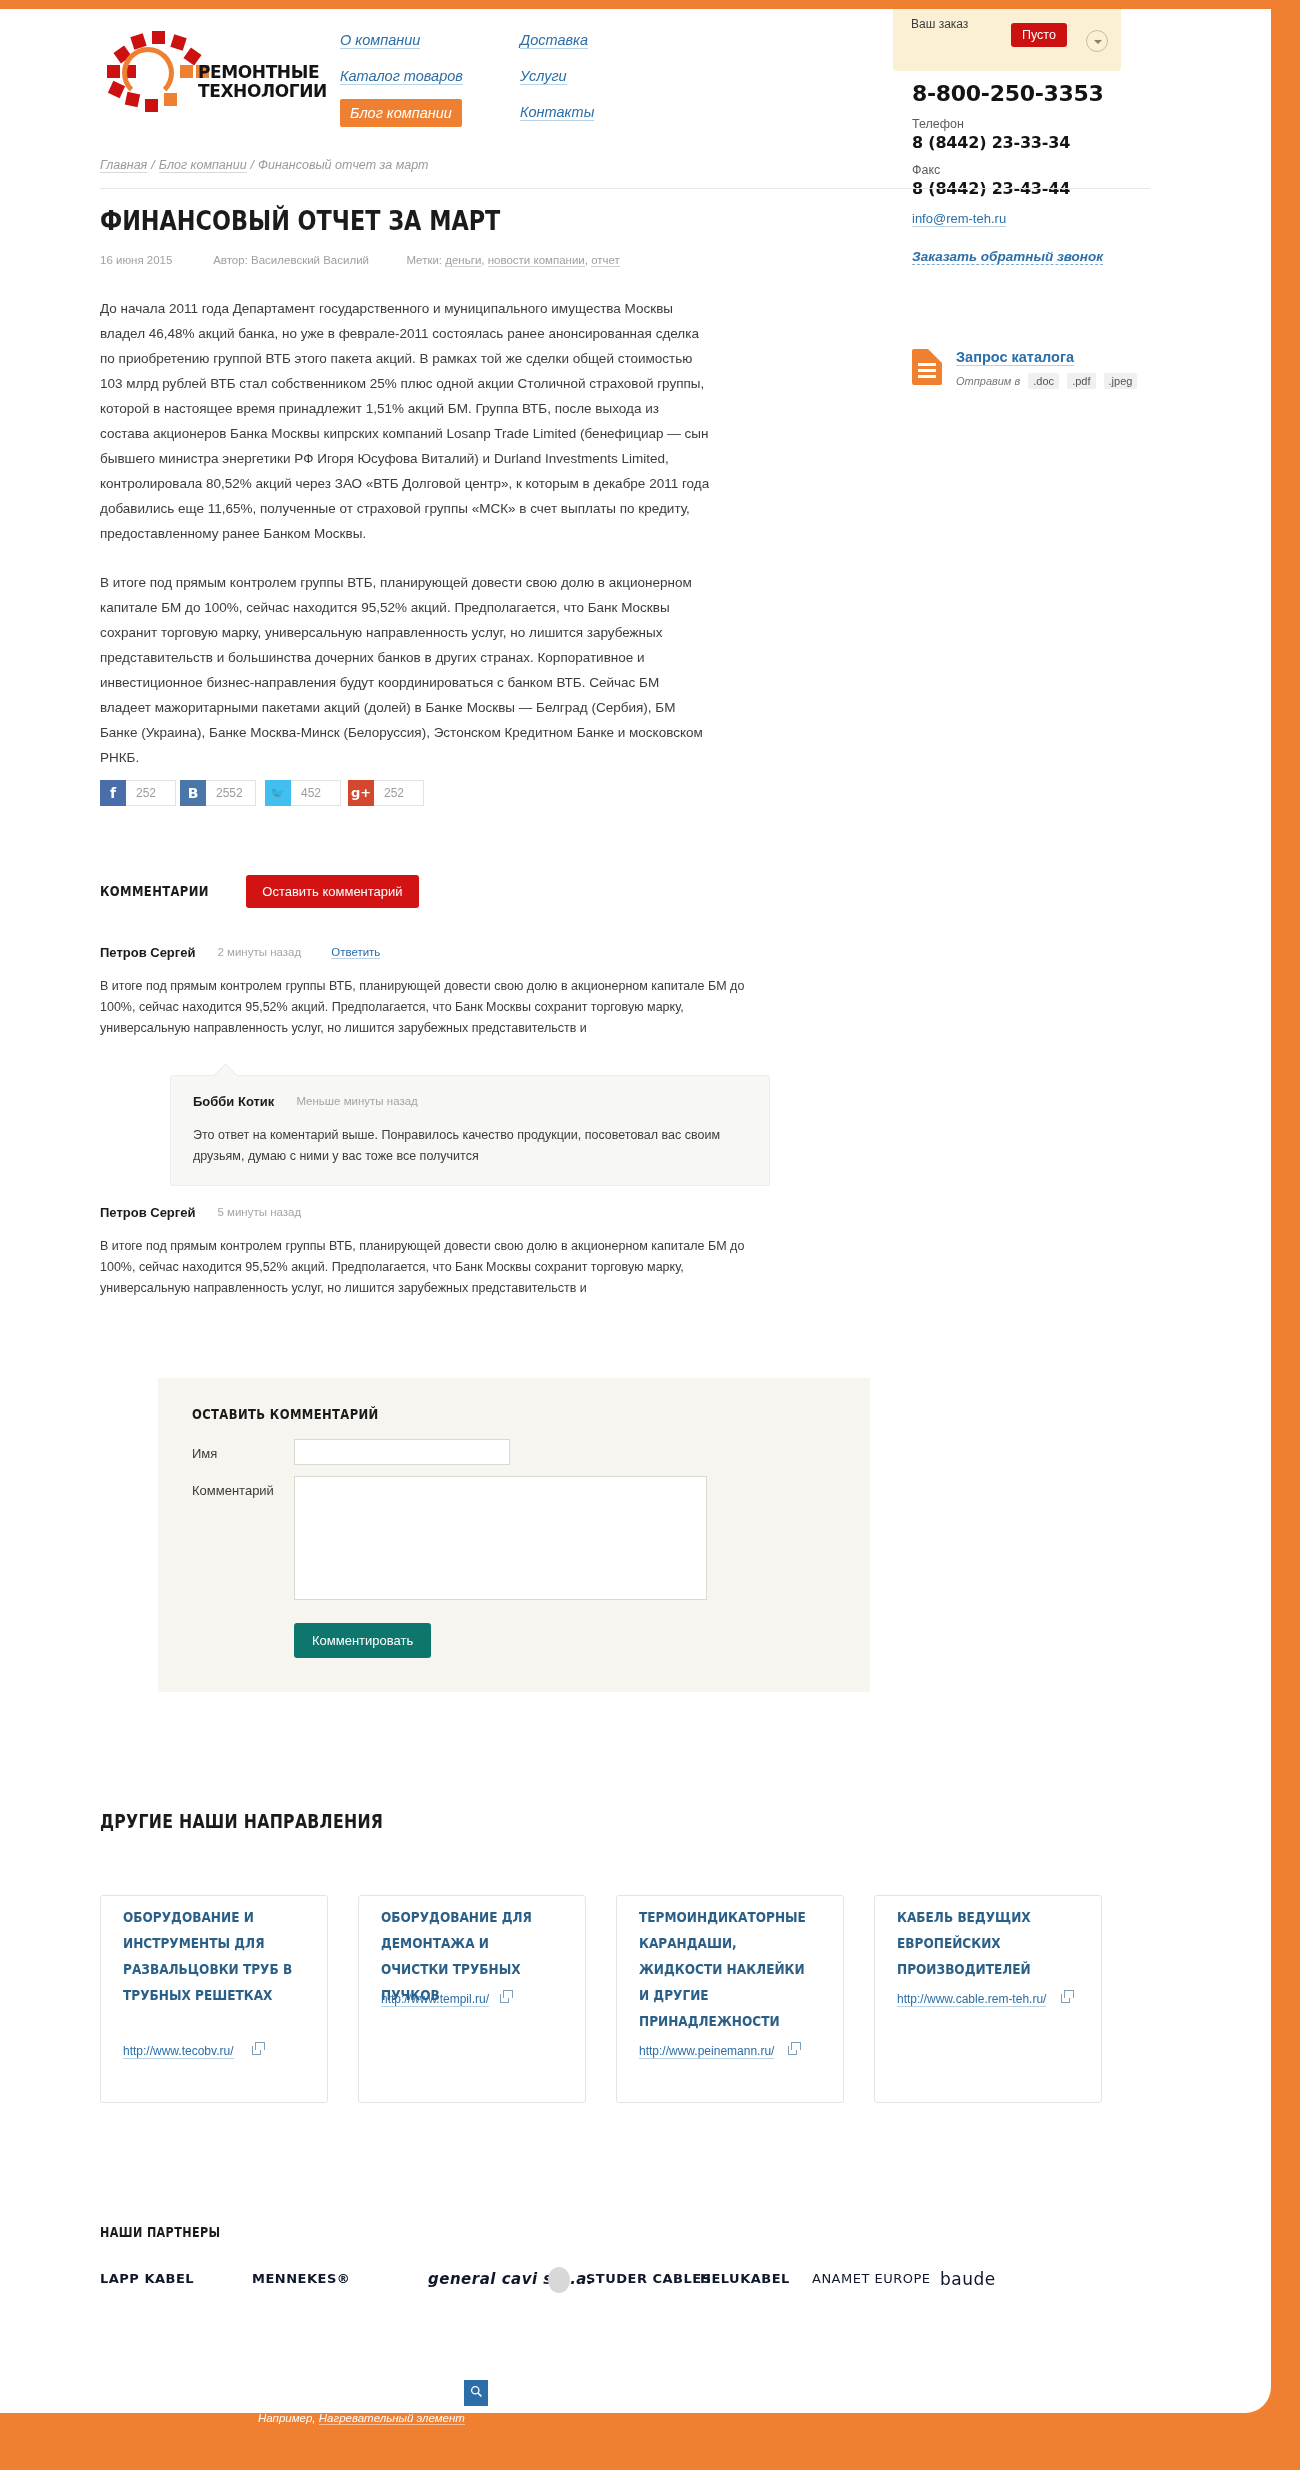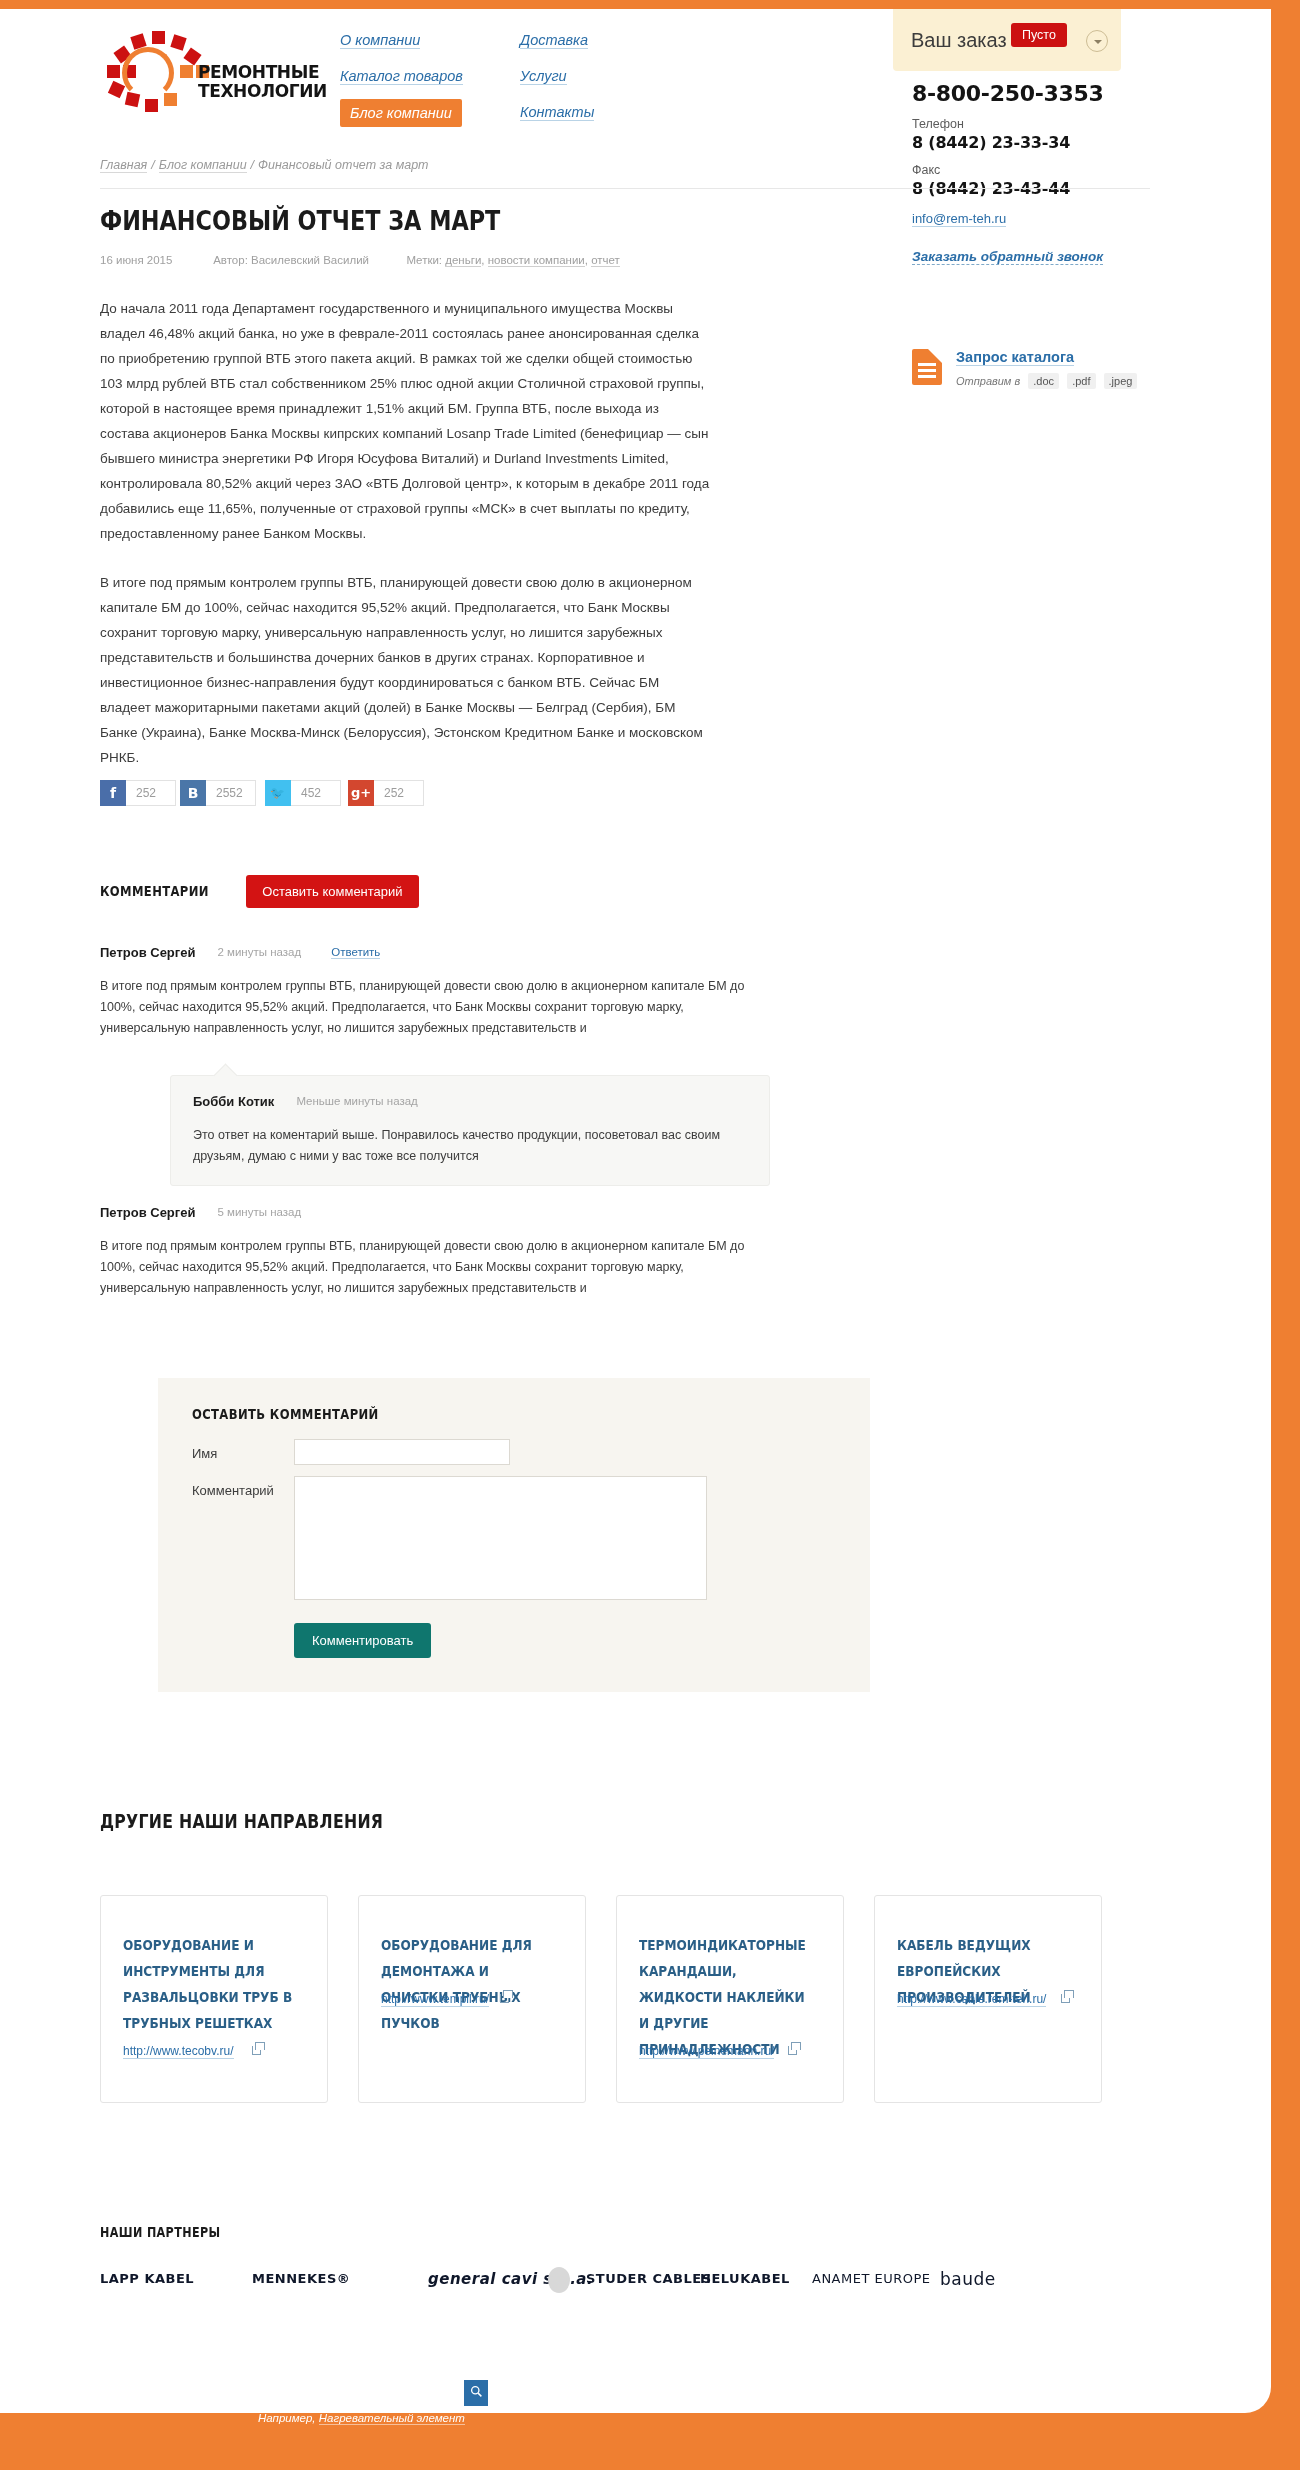--- a/index.html
+++ b/index.html
@@ -41,21 +41,21 @@
   .nav-item{ display:block; margin-bottom:10px; font-size:14.5px; line-height:26px;
      color:#2b6ea8; text-decoration:none; }
   .nav-item span{ border-bottom:1px solid #b9d3e6; padding-bottom:0;font-style:italic; }
   .nav-item.active{ background:#ef7f31; color:#fff; padding:4px 10px; display:inline-block;
      border-radius:2px; line-height:20px; }
   .nav-item.active span{ border-bottom:none; }
 
   
   #orderBox{ position:absolute; left:893px; top:0; width:228px; height:62px;
      background:#fbf0d3; border-bottom-left-radius:4px; border-bottom-right-radius:4px; }
-  #orderLabel{ position:absolute; left:18px; top:20px; font-size:20px; color:#3c3c3c; }
+  #orderLabel{ position:absolute; left:18px; top:8px; font-size:12px; color:#3c3c3c; }
   #orderBadge{ position:absolute; left:118px; top:14px; background:#cc1111; color:#fff;
      font-size:12.5px; padding:5px 11px; border-radius:3px; }
   #orderBadge:before{ content:""; position:absolute; left:-5px; top:9px;
      border:5px solid transparent; border-right-color:#cc1111; }
   #orderToggle{ position:absolute; left:193px; top:21px; width:22px; height:22px;
      border:1px solid #cdbd95; border-radius:50%; }
   #orderToggle:after{ content:""; position:absolute; left:7px; top:9px;
      border:4px solid transparent; border-top-color:#8c7f63; }
 
   
@@ -156,21 +156,21 @@
      border:none; font-size:13px; padding:10px 18px; border-radius:3px; cursor:pointer;
      font-family:"Liberation Sans", sans-serif;}
 
   
   #dirTitle{ position:absolute; left:100px; top:1810px;
      font-family:"DejaVu Sans Condensed","Liberation Sans", sans-serif;
      font-weight:bold; font-size:19px; letter-spacing:0.3px; text-transform:uppercase;
      color:#1b1b1b; transform:scaleX(0.92); transform-origin:left center;}
   #dirCards{ position:absolute; left:100px; top:1895px; width:1060px; height:208px; }
   .dirCard{ position:absolute; top:0; width:228px; height:208px; background:#fff;
-     border:1px solid #e4e4e4; border-radius:3px; padding:36px 22px; }
+     border:1px solid #e4e4e4; border-radius:3px; padding:8px 22px; }
   .dirCard .dc-title{ font-family:"DejaVu Sans Condensed","Liberation Sans", sans-serif;
      font-weight:bold; font-size:14.5px; line-height:26px; color:#2a5f87;
      text-transform:uppercase; transform:scaleX(0.93); transform-origin:left top;
      display:block; }
   .dirCard .dc-url{ position:absolute; left:22px; font-size:12px; color:#2b6ea8;
      text-decoration:none; border-bottom:1px solid #b9d3e6; }
   .dc-ext{ position:absolute; margin-left:6px; width:9px; height:9px;
      border:1px solid #7f9fb8; border-top:none; }
   .dc-ext:after{ content:""; position:absolute; left:2px; top:-4px; width:8px; height:7px;
      border:1px solid #7f9fb8; border-bottom:none; background:#fff; }

